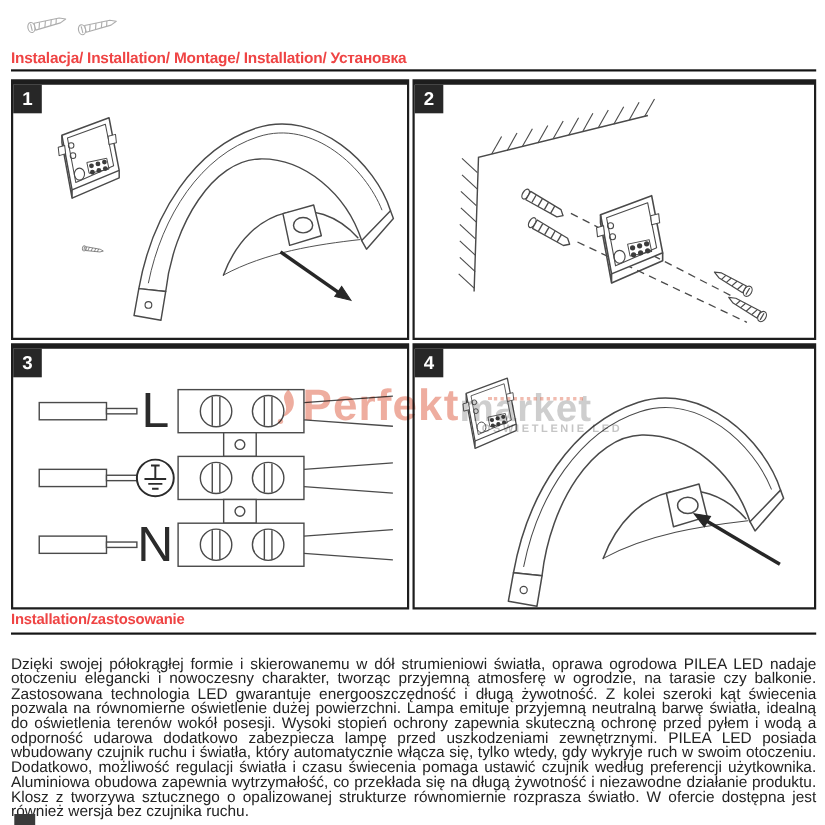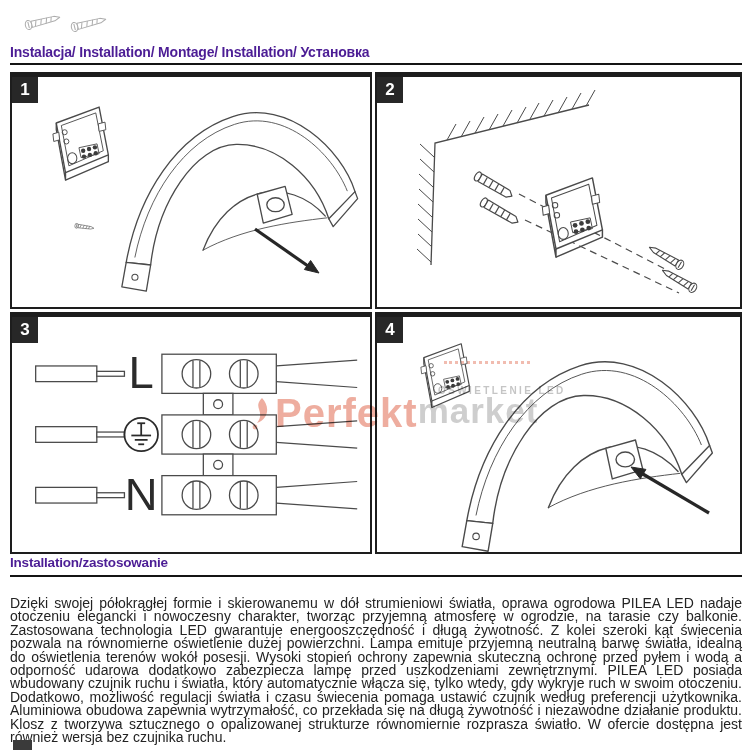--- a/index.html
+++ b/index.html
@@ -3,39 +3,39 @@
 <meta charset="utf-8">
 <style>
   html,body{margin:0;padding:0;background:#fff;}
   .sheet{position:relative;width:750px;height:750px;background:#fff;overflow:hidden;
          font-family:"Liberation Sans",sans-serif;color:#1f1f1f;}
 
   
   .top-screws{position:absolute;left:22px;top:5px;width:96px;height:34px;opacity:.45;}
 
   
-  .sec-head{position:absolute;left:10px;font-weight:bold;letter-spacing:-.2px;color:#4c1d95;}
+  .sec-head{position:absolute;left:10px;font-weight:bold;letter-spacing:-.2px;color:#ef4444;}
   .inst-head{top:44px;font-size:14px;}
   .desc-head{top:555px;font-size:13.5px;}
   .rule{position:absolute;left:10px;width:732px;height:2px;background:#141414;}
   .rule-inst{top:63px;}
   .rule-desc{top:575px;}
 
   
   .grid{position:absolute;left:10px;top:72px;width:732px;height:482px;display:grid;
         grid-template-columns:362px 367px;grid-template-rows:237px 242px;gap:3px;}
   .panel{position:relative;border:2px solid #1d1d1d;border-top-width:5px;background:#fff;box-sizing:border-box;}
   .badge{position:absolute;top:0;left:0;width:26px;height:26px;background:#272727;color:#fff;
          font-weight:bold;font-size:17px;display:flex;align-items:center;justify-content:center;z-index:2;}
   .art{position:absolute;left:0;top:0;width:100%;height:100%;}
 
   
   .watermark{position:absolute;left:248px;top:349px;width:302px;height:64px;z-index:4;
              pointer-events:none;mix-blend-mode:multiply;}
-  .wm-row{display:flex;align-items:flex-start;margin-top:44px;}
+  .wm-row{display:flex;align-items:flex-end;}
   .wm-logo{width:24px;height:34px;margin-right:3px;align-self:flex-start;margin-top:4px;}
   .wm-primary{font-size:40px;font-weight:bold;line-height:1;color:rgba(224,106,80,.55);letter-spacing:1px;}
   .wm-secondary{font-size:35px;font-weight:bold;line-height:1;color:rgba(158,158,158,.5);letter-spacing:1px;}
   .wm-dots{position:absolute;left:196px;top:12px;width:86px;border-top:3px dotted rgba(224,106,80,.45);}
   .wm-tagline{position:absolute;left:190px;top:36px;font-size:10px;font-weight:bold;letter-spacing:2.4px;
               color:rgba(150,150,150,.55);white-space:nowrap;}
 
   
   .desc-body{position:absolute;left:10px;top:583px;width:732px;font-size:14px;line-height:13.4px;
              text-align:justify;color:#232323;}

